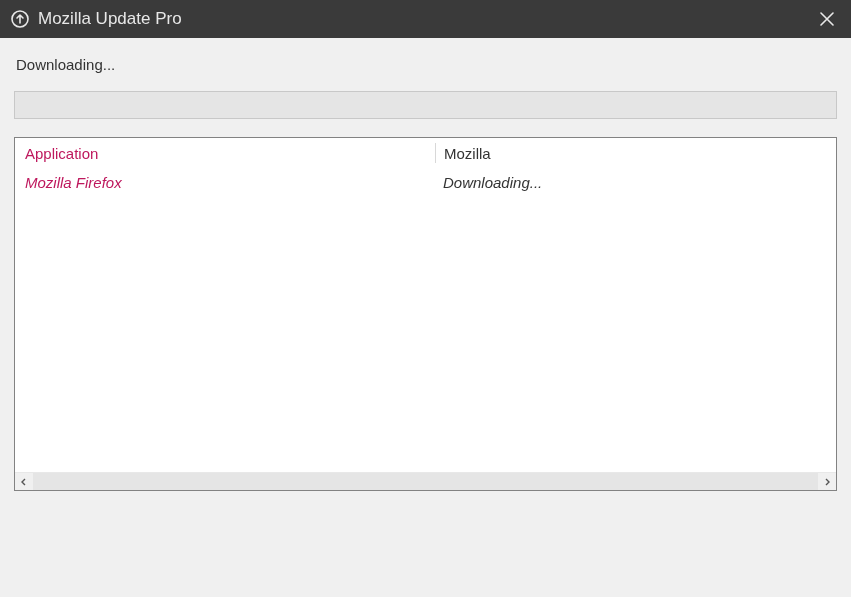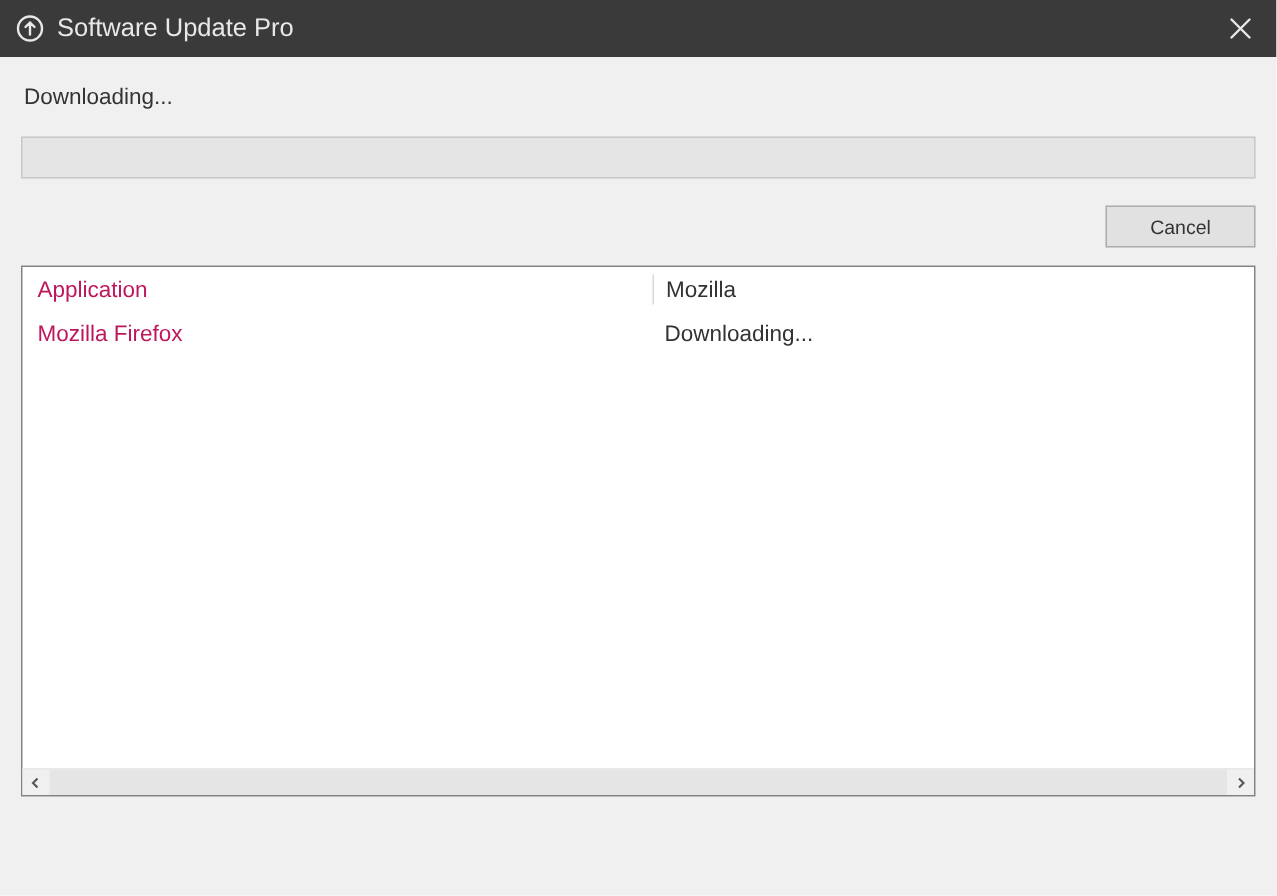--- a/index.html
+++ b/index.html
@@ -85,20 +85,21 @@
       align-items: center;
     }
     .table-body {
       flex: 1;
       overflow: hidden;
     }
     .table-row {
       display: flex;
       height: 28px;
       align-items: center;
+      font-style: italic;
     }
     .col-app {
       width: 420px;
       padding-left: 10px;
       font-size: 15px;
       color: #be185d;
     }
     .col-status {
       flex: 1;
       padding-left: 8px;
@@ -136,37 +137,34 @@
 </head>
 <body>
 
 <div class="titlebar">
   <span class="icon">
     <svg width="20" height="20" viewBox="0 0 20 20">
       <circle cx="10" cy="10" r="8" fill="none" stroke="#e8e8e8" stroke-width="1.6"></circle>
       <path d="M10 14 L10 6 M10 6 L7 9 M10 6 L13 9" fill="none" stroke="#e8e8e8" stroke-width="1.6" stroke-linecap="round" stroke-linejoin="round"></path>
     </svg>
   </span>
-  <span class="title">Software Update Pro</span>
+  <span class="title">Mozilla Update Pro</span>
   <span class="close">
     <svg width="14" height="14" viewBox="0 0 14 14">
       <path d="M1 1 L13 13 M13 1 L1 13" stroke="#e8e8e8" stroke-width="1.6" stroke-linecap="round"></path>
     </svg>
   </span>
 </div>
 
 <div class="content">
 
   <div class="status-text">Downloading...</div>
 
   <div class="progress"></div>
 
-  <div class="button-row">
-    <button class="btn">Cancel</button>
-  </div>
 
   <div class="table-container">
     <div class="table-header">
       <div class="col-app">Application</div>
       <div class="col-divider"></div>
       <div class="col-status">Mozilla</div>
     </div>
     <div class="table-body">
       <div class="table-row">
         <div class="col-app">Mozilla Firefox</div>

